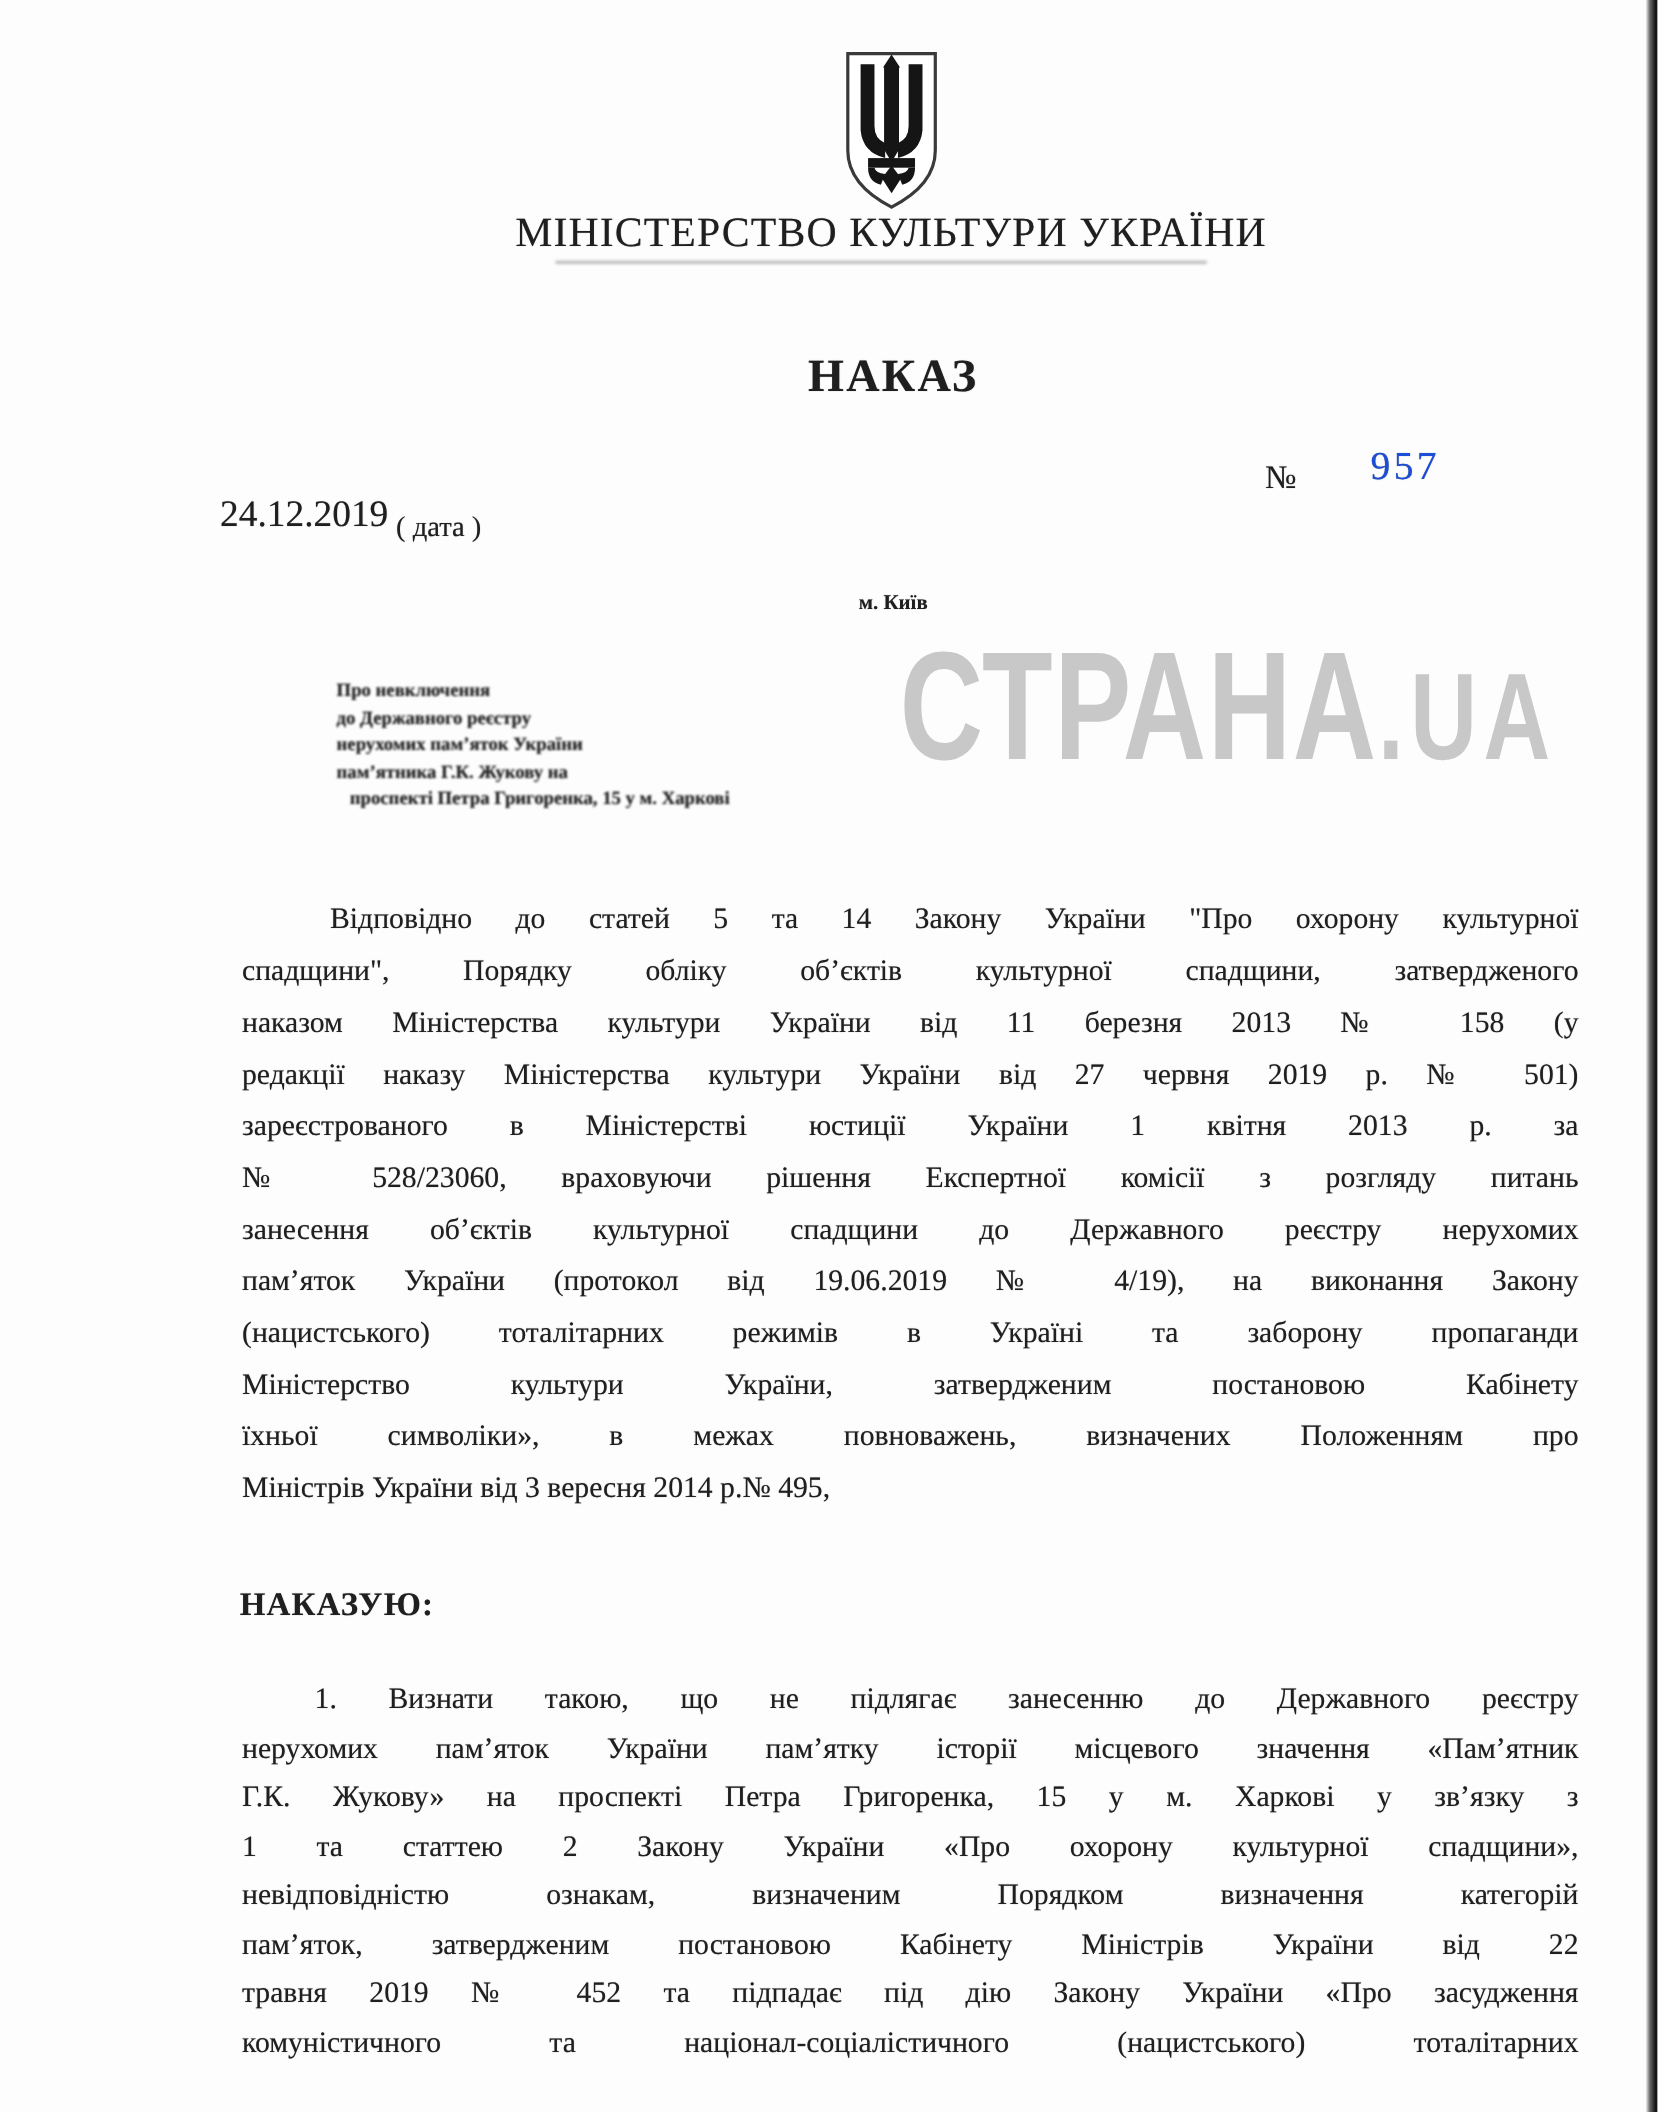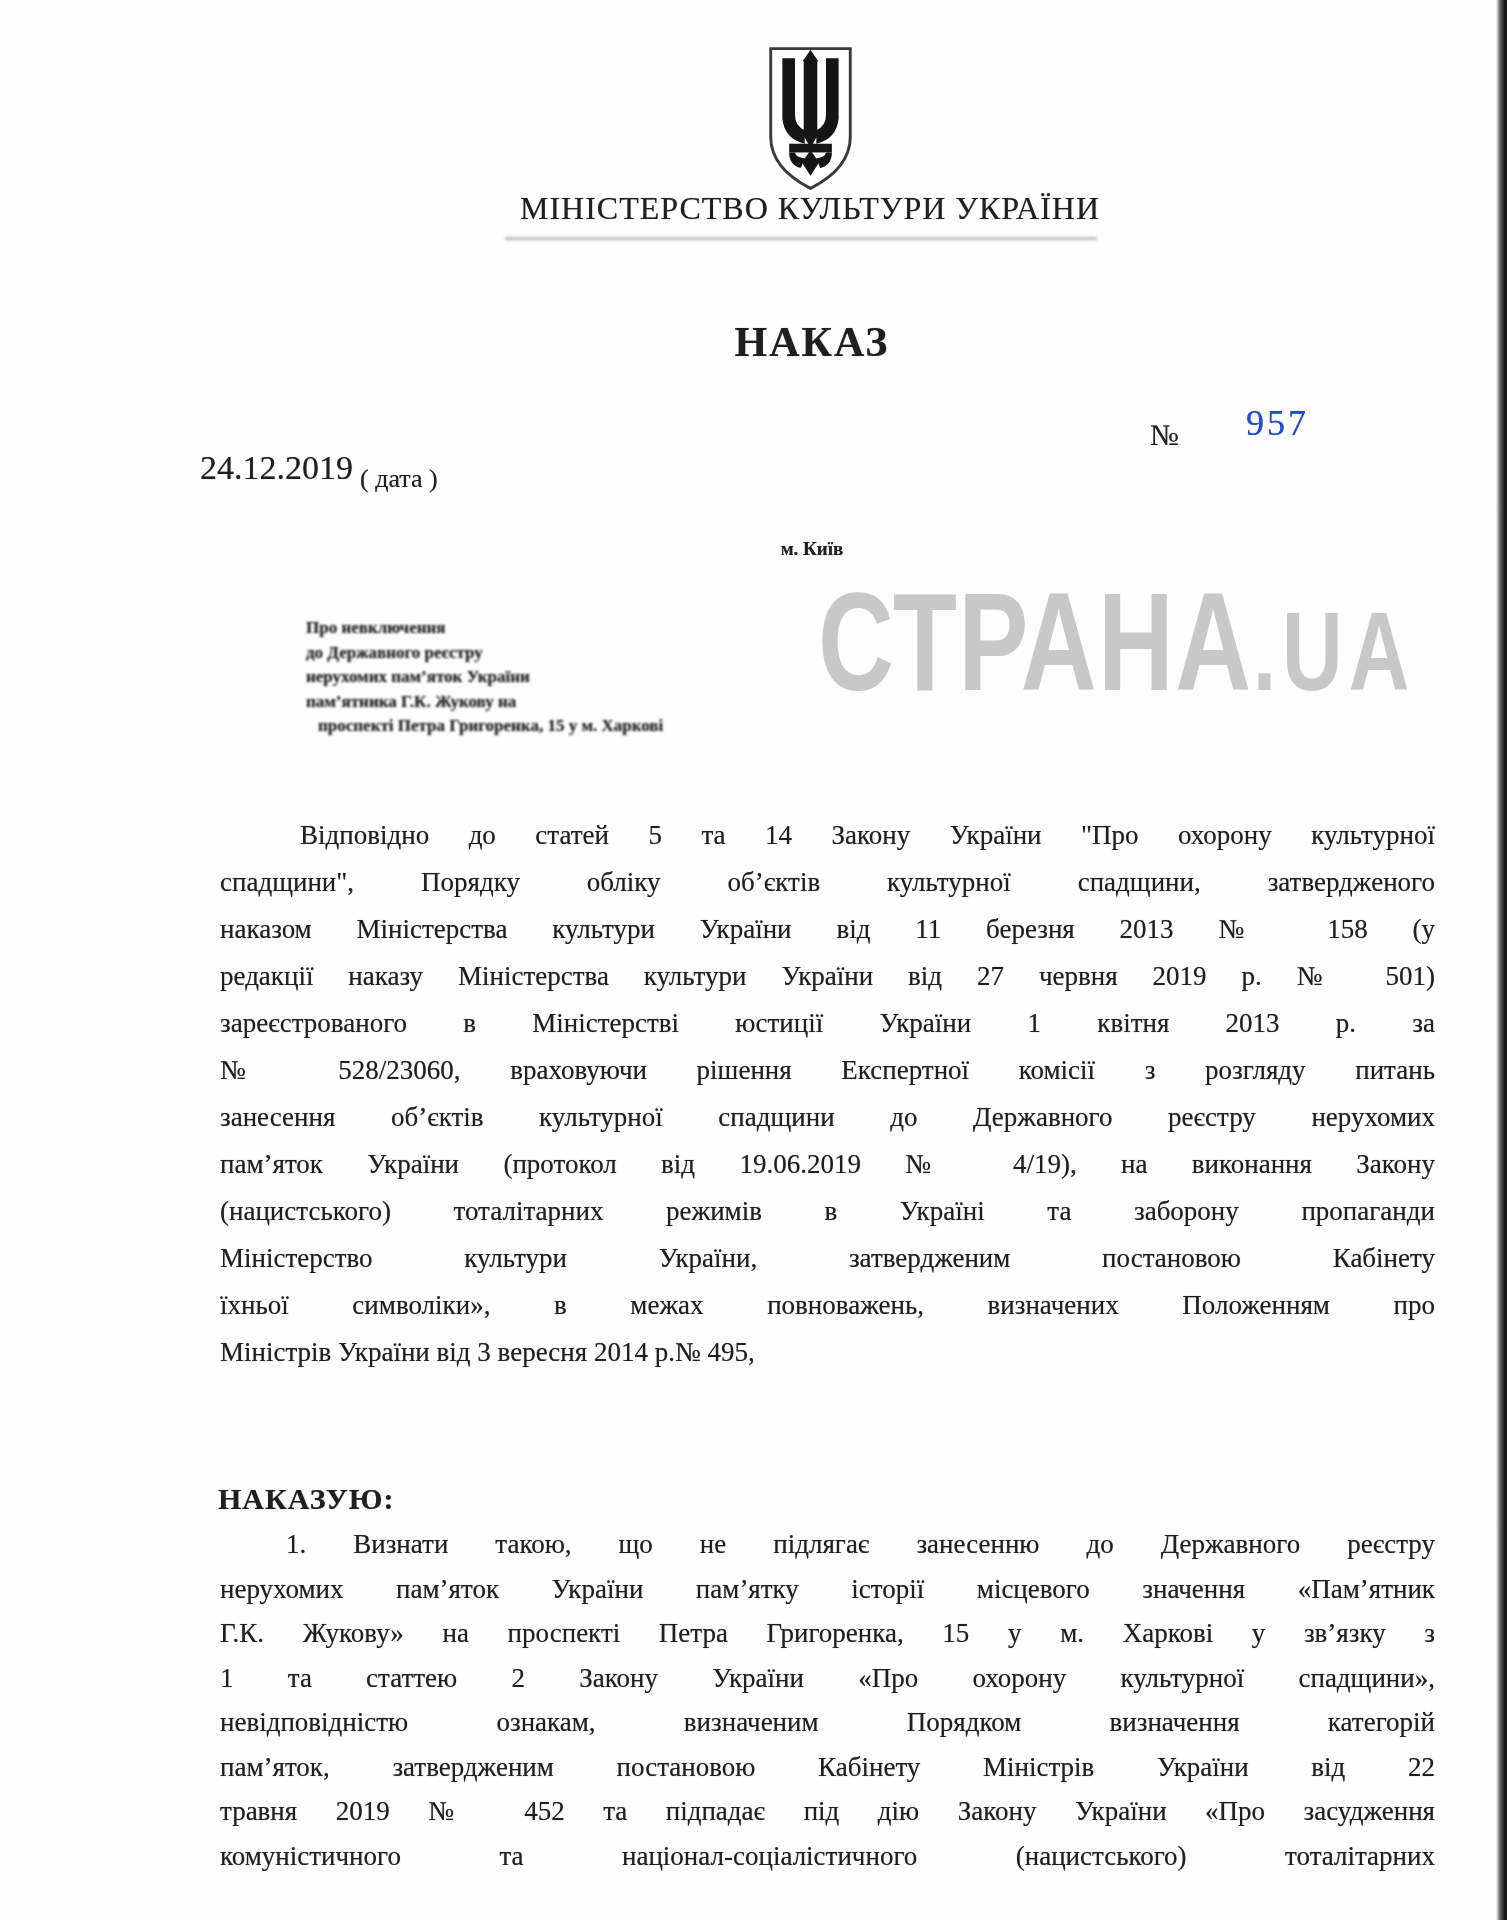--- a/index.html
+++ b/index.html
@@ -9,21 +9,21 @@
     font-family:"Liberation Serif","DejaVu Serif",serif;
     color:#1f1f1f;
   }
   .scan-layer { position:absolute; inset:0; filter:blur(0.35px); }
   .scan-layer * { text-shadow:0 0 0.8px rgba(25,25,25,.55); }
 
   .emblem { position:absolute; left:762px; top:44px; width:97px; height:149px; }
 
   .ministry {
     position:absolute; top:190px; left:810px; transform:translateX(-50%);
-    font-size:32px; letter-spacing:1px; white-space:nowrap; font-weight:500;
+    font-size:38px; letter-spacing:1px; white-space:nowrap; font-weight:500;
   }
   .divider {
     position:absolute; left:505px; top:237px; width:592px; height:3px;
     background:#6f6f6f; opacity:.45; filter:blur(1.4px);
   }
   .doc-type {
     position:absolute; top:318px; left:812px; transform:translateX(-50%);
     font-size:42px; font-weight:bold; letter-spacing:2px; white-space:nowrap;
   }
   .order-date { position:absolute; left:200px; top:413px; font-size:34px;margin-top:36px; }
@@ -60,21 +60,21 @@
     position:absolute; left:220px; top:1522px; width:1215px;
     font-size:27px; line-height:44.5px;
   }
   .jline { text-align:justify; text-align-last:justify; }
   .jline.first-preamble { padding-left:80px; }
   .jline.first-item { padding-left:66px; }
   .jline.last { text-align-last:left; }
 
   .order-heading {
     position:absolute; left:218px; top:1442px;
-    font-size:30px; font-weight:bold; letter-spacing:1px;margin-top:40px;
+    font-size:30px; font-weight:bold; letter-spacing:1px;
   }
 
   .scan-edge {
     position:absolute; right:0; top:0; width:11px; height:100%; z-index:6;
     background:linear-gradient(to right, rgba(130,130,130,0), #6a6a6a 35%, #161616 80%);
   }
 </style>
 </head>
 <body>
 

